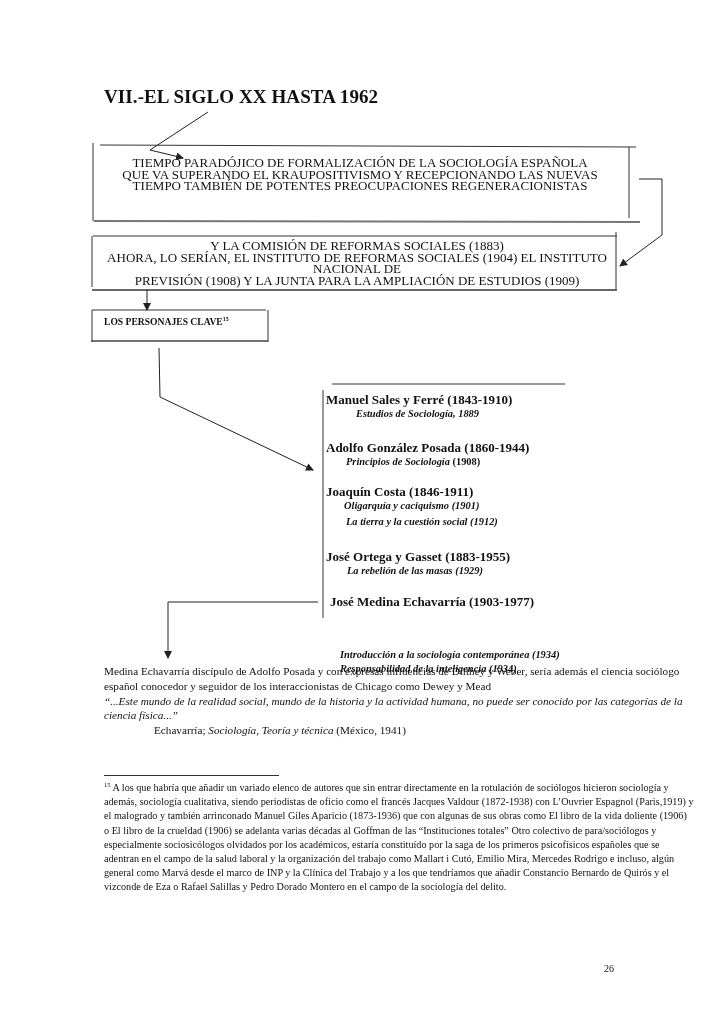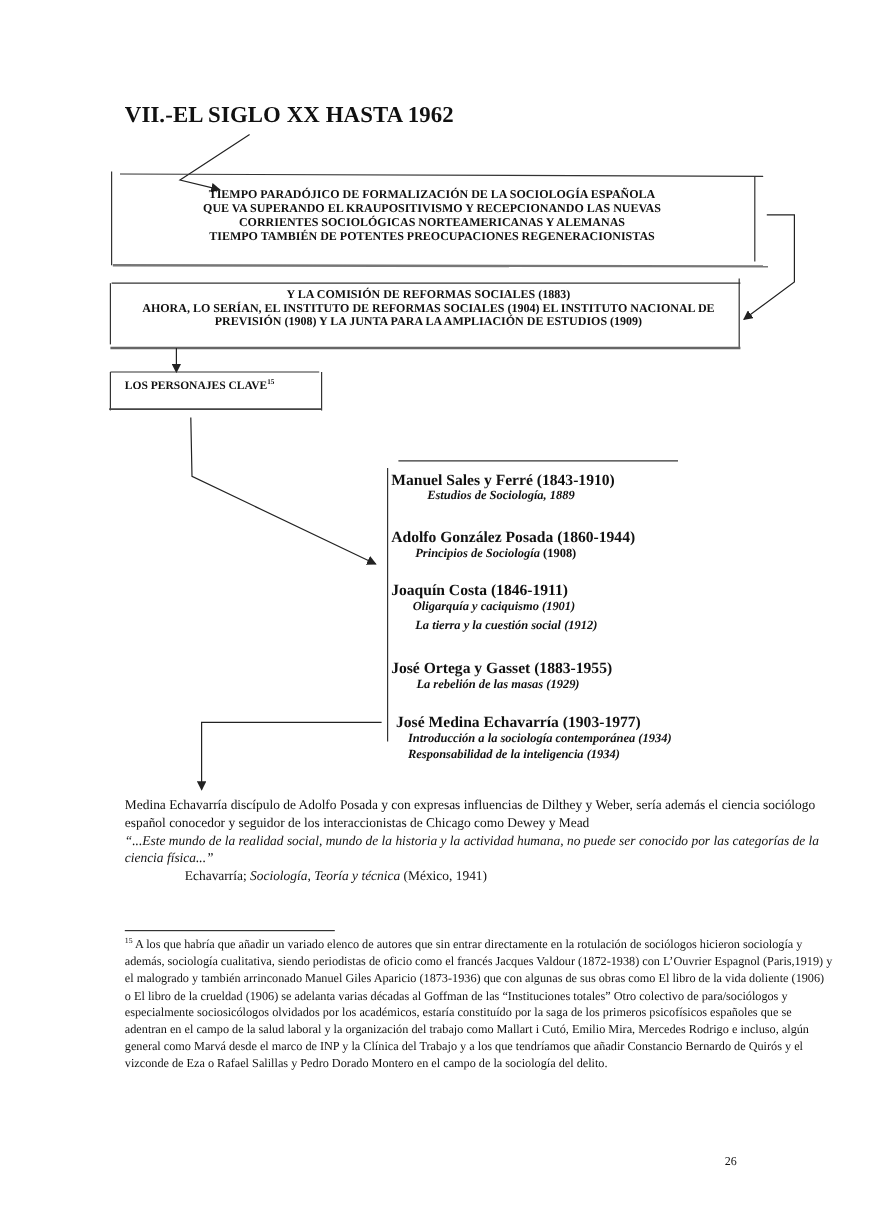--- a/index.html
+++ b/index.html
@@ -1,20 +1,20 @@
 <!DOCTYPE html>
 <html><head>
 <meta charset="utf-8">
 <style>
   html, body { margin:0; padding:0; background:#fff; }
   body { width:724px; height:1024px; position:relative; overflow:hidden;
          font-family:"Liberation Serif", "DejaVu Serif", serif; color:#111; }
   .abs { position:absolute; }
   .title { left:104px; top:86px; font-size:19px; font-weight:bold; letter-spacing:0.1px; }
-  .box-text { font-weight:bold; font-size:10px; text-align:center; line-height:11.6px; }
+  .box-text { font-weight:normal; font-size:13px; text-align:center; line-height:11.6px; }
   .box1-text { left:100px; top:157px; width:520px; }
   .box2-text { left:94px; top:240px; width:526px; }
   .clave { left:104px; top:316px; font-size:9.6px; font-weight:bold; }
   .clave sup { font-size:6px; }
   .person { font-weight:bold; font-size:13px; line-height:15px; white-space:nowrap; }
   .work { font-weight:bold; font-style:italic; font-size:10.4px; line-height:14px; white-space:nowrap; }
   .work .up { font-style:normal; }
   .para { left:104px; top:664px; width:590px; font-size:11.2px; line-height:14.8px; }
   .para p { margin:0; }
   .quote { font-style:italic; }
@@ -62,21 +62,20 @@
   <line x1="323" y1="390" x2="323" y2="618" stroke="#333" stroke-width="1"></line>
 
   <polyline points="318,602 168,602 168,658" fill="none" stroke="#222" stroke-width="1" marker-end="url(#ah)"></polyline>
 </svg>
 
 <div class="abs title">VII.-EL SIGLO XX HASTA 1962</div>
 
 <div class="abs box-text box1-text">
   <div>TIEMPO PARADÓJICO DE FORMALIZACIÓN DE LA SOCIOLOGÍA ESPAÑOLA</div>
   <div>QUE VA SUPERANDO EL KRAUPOSITIVISMO Y RECEPCIONANDO LAS NUEVAS</div>
-  <div>CORRIENTES SOCIOLÓGICAS NORTEAMERICANAS Y ALEMANAS</div>
   <div>TIEMPO TAMBIÉN DE POTENTES PREOCUPACIONES REGENERACIONISTAS</div>
 </div>
 
 <div class="abs box-text box2-text">
   <div>Y LA COMISIÓN DE REFORMAS SOCIALES (1883)</div>
   <div>AHORA, LO SERÍAN, EL INSTITUTO DE REFORMAS SOCIALES (1904) EL INSTITUTO NACIONAL DE</div>
   <div>PREVISIÓN (1908) Y LA JUNTA PARA LA AMPLIACIÓN DE ESTUDIOS (1909)</div>
 </div>
 
 <div class="abs clave">
@@ -99,21 +98,21 @@
   <div class="work" style="padding-left:20px; margin-top:2px;">La tierra y la cuestión social (1912)</div>
 </div>
 
 <div class="abs" style="left:326px; top:549px;">
   <div class="person">José Ortega y Gasset (1883-1955)</div>
   <div class="work" style="padding-left:21px;">La rebelión de las masas (1929)</div>
 </div>
 
 <div class="abs" style="left:330px; top:594px;">
   <div class="person">José Medina Echavarría (1903-1977)</div>
-  <div class="work" style="padding-left:10px; line-height:14px;">Introducción a la sociología contemporánea (1934)</div>
+  <div class="work" style="padding-left:10px; line-height:14px;margin-top:39px;">Introducción a la sociología contemporánea (1934)</div>
   <div class="work" style="padding-left:10px; line-height:14px;">Responsabilidad de la inteligencia (1934)</div>
 </div>
 
 <div class="abs para">
   <p>Medina Echavarría discípulo de Adolfo Posada y con expresas influencias de Dilthey y Weber, sería además el ciencia sociólogo español conocedor y seguidor de los interaccionistas de Chicago como Dewey y Mead</p>
   <p class="quote">“...Este mundo de la realidad social, mundo de la historia y la actividad humana, no puede ser conocido por las categorías de la ciencia física...”</p>
   <p class="cite"><span>Echavarría; </span><i>Sociología, Teoría y técnica</i><span> (México, 1941)</span></p>
 </div>
 
 <div class="abs fn-rule"></div>

